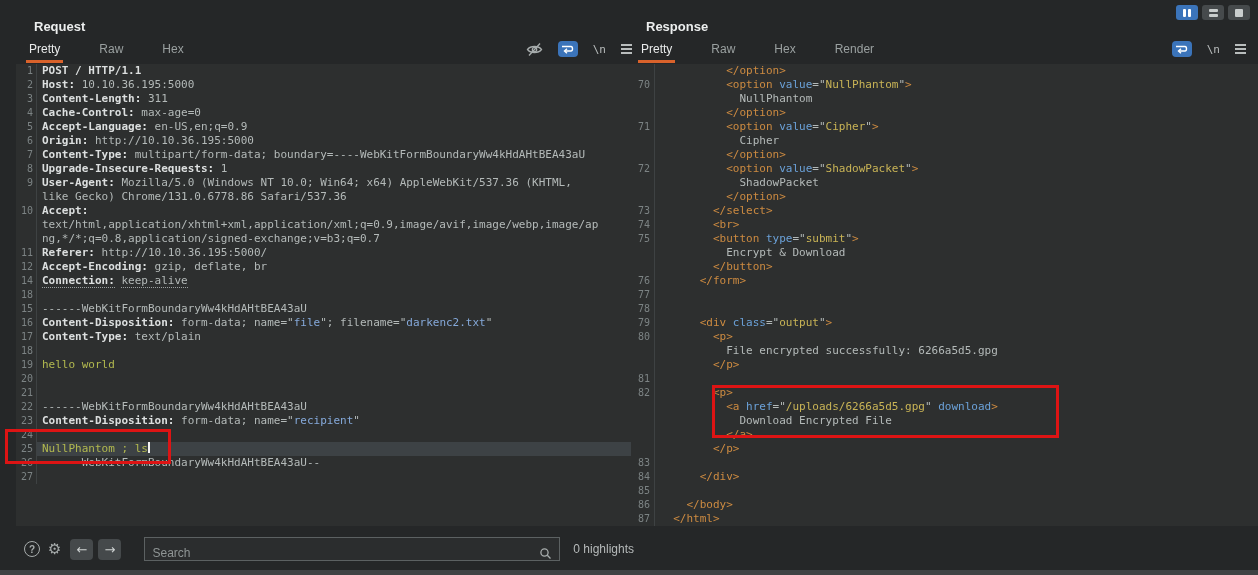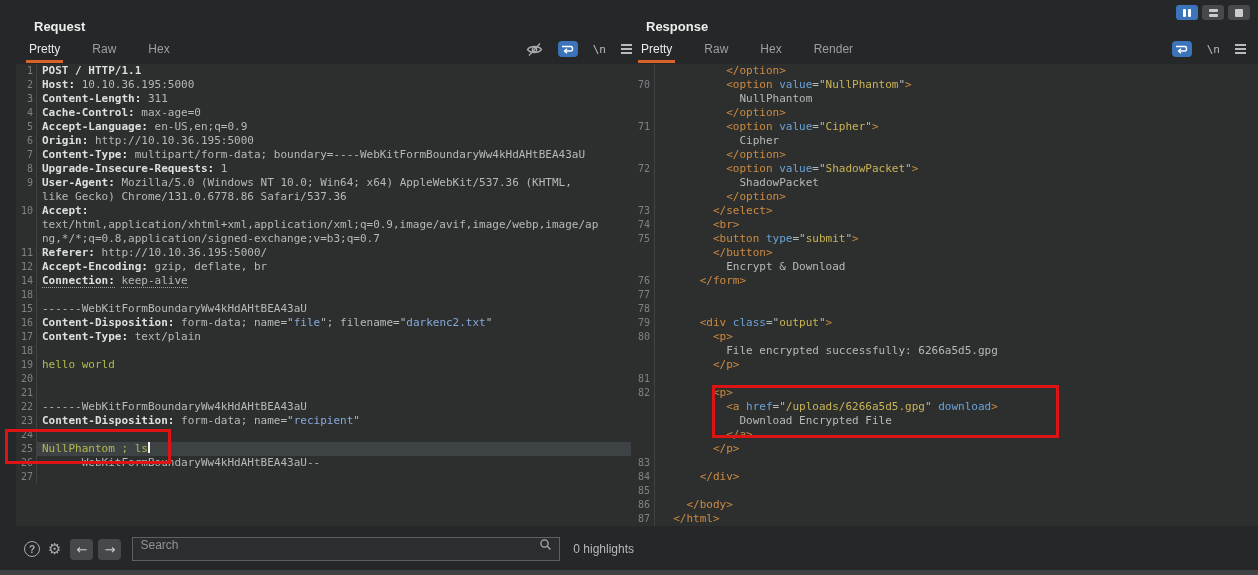--- a/index.html
+++ b/index.html
@@ -7,21 +7,21 @@
     width:1258px;height:575px;position:relative;overflow:hidden;
     background:#252728;font-family:"Liberation Sans",sans-serif;
     -webkit-font-smoothing:antialiased;
   }
   .panel{position:absolute;top:0;height:575px;}
   #panel-req{left:16px;width:628px;}
   #panel-resp{left:628px;width:630px;}
 
   .panel-title{position:absolute;top:19px;left:18px;font-size:13px;font-weight:bold;color:#eceeee;}
 
-  .tabs{position:absolute;top:40px;left:10px;height:23px;display:flex;gap:26px;align-items:flex-start;}
+  .tabs{position:absolute;top:40px;left:10px;height:23px;display:flex;gap:33px;align-items:flex-start;}
   .tab{font-size:12px;color:#9aa0a0;padding:2px 3px 7px 3px;position:relative;}
   .tab.active{color:#e9ebeb;}
   .tab.active::after{content:"";position:absolute;left:0;right:0;bottom:0;height:3px;background:#d9622b;}
 
   .tab-icons{position:absolute;top:39px;right:12px;display:flex;align-items:center;gap:15px;height:20px;}
   .icon-btn{display:flex;align-items:center;justify-content:center;}
   .wrap-btn{width:20px;height:16px;background:#3b74ba;border-radius:4px;}
   .nl-glyph{font-family:"DejaVu Sans Mono","Liberation Mono",monospace;font-size:11px;color:#b9bdbd;}
   .menu-icon{display:flex;flex-direction:column;gap:2px;}
   .menu-icon i{display:block;width:11px;height:2px;background:#b9bdbd;}
@@ -69,22 +69,22 @@
   .searchbar{position:absolute;top:528px;height:42px;display:flex;align-items:center;
              padding:0 10px 0 8px;box-sizing:border-box;background:#252728;}
   #sb-req{left:0;width:628px;}
   #sb-resp{left:628px;width:630px;}
   .help-icon{flex:none;width:14px;height:14px;border:1.5px solid #a7acac;border-radius:50%;
              color:#a7acac;font-size:10px;font-weight:bold;display:flex;align-items:center;justify-content:center;margin-right:8px;}
   .gear-icon{flex:none;color:#a7acac;font-size:15px;line-height:15px;margin-right:9px;font-family:"DejaVu Sans",sans-serif;}
   .nav-btn{flex:none;width:23px;height:21px;background:#45494b;border-radius:4px;color:#cdd1d1;
            font-size:13px;display:flex;align-items:center;justify-content:center;margin-right:5px;
            font-family:"DejaVu Sans",sans-serif;}
-  .search-box{flex:1;height:22px;margin-left:6px;background:#2b2d2e;border:1px solid #5c6162;
-              display:flex;align-items:flex-start;padding:0 7px;}
+  .search-box{flex:1;height:22px;margin-left:18px;background:#2b2d2e;border:1px solid #5c6162;
+              display:flex;align-items:flex-end;padding:0 7px;}
   .search-box input{flex:1;background:transparent;border:none;outline:none;color:#d7dada;
                     font-size:12px;font-family:"Liberation Sans",sans-serif;padding:0;}
   .search-box input::placeholder{color:#8f9595;}
   .highlights{flex:none;margin-left:13px;font-size:12px;color:#b6baba;}
 
   .bottom-strip{position:absolute;left:0;top:570px;width:1258px;height:5px;background:#3f4243;}
   svg{display:block;}
 </style>
 </head>
 <body>
@@ -356,25 +356,25 @@
     <div class="crow">
       <span class="gut">74</span>
       <span class="code"><span class="c-T">        &lt;br&gt;</span></span>
     </div>
     <div class="crow">
       <span class="gut">75</span>
       <span class="code"><span class="c-T">        &lt;button </span><span class="c-a">type</span><span class="c-t">="</span><span class="c-v">submit</span><span class="c-t">"</span><span class="c-T">&gt;</span></span>
     </div>
     <div class="crow">
       <span class="gut"></span>
+      <span class="code"><span class="c-t">          Encrypt &amp; Download</span></span>
+    </div>
+    <div class="crow">
+      <span class="gut"></span>
       <span class="code"><span class="c-T">        &lt;/button&gt;</span></span>
-    </div>
-    <div class="crow">
-      <span class="gut"></span>
-      <span class="code"><span class="c-t">          Encrypt &amp; Download</span></span>
     </div>
     <div class="crow">
       <span class="gut">76</span>
       <span class="code"><span class="c-T">      &lt;/form&gt;</span></span>
     </div>
     <div class="crow">
       <span class="gut">77</span>
       <span class="code"></span>
     </div>
     <div class="crow">

